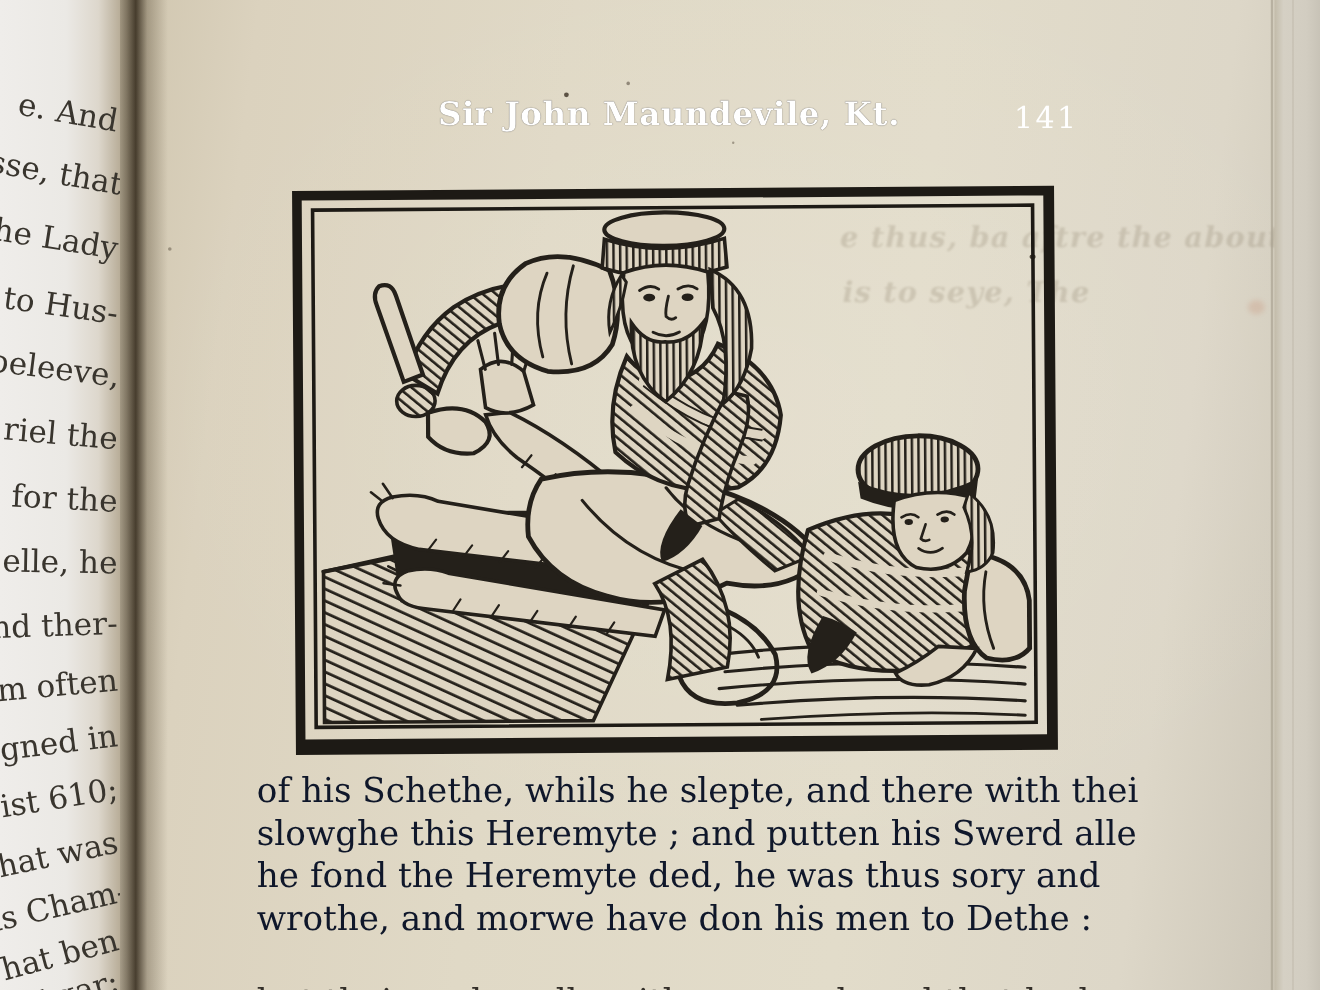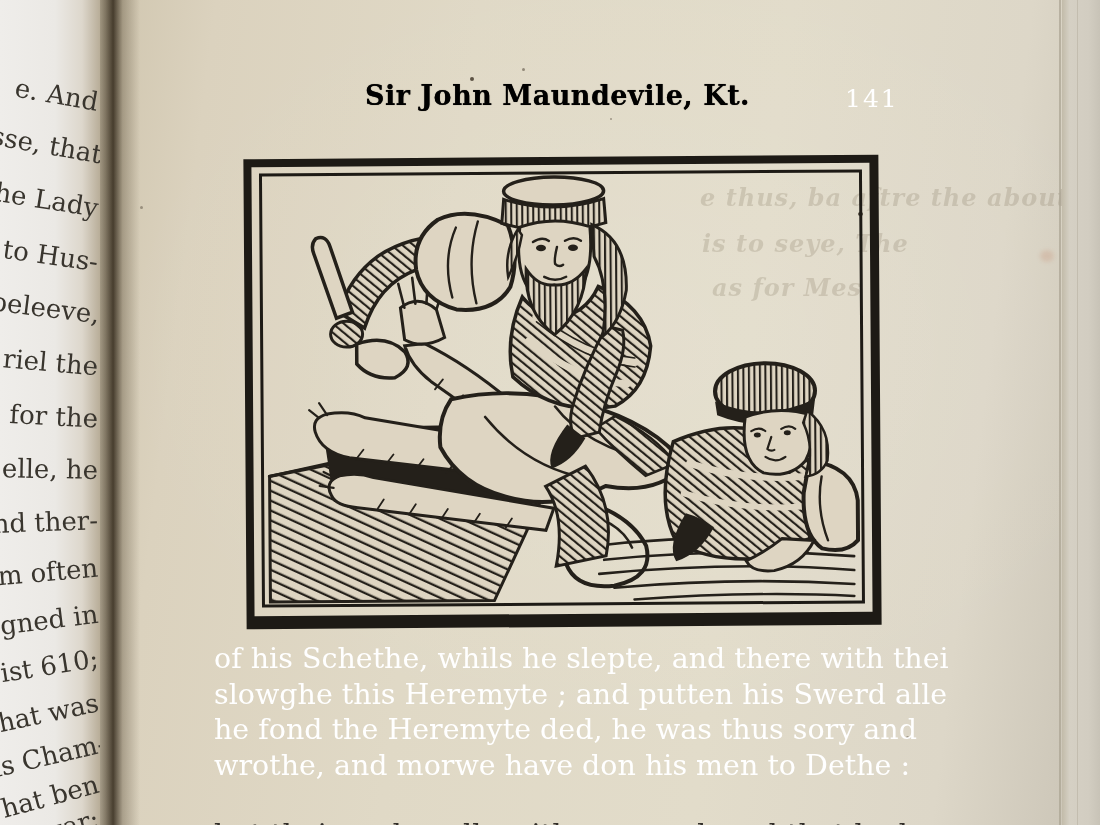--- a/index.html
+++ b/index.html
@@ -26,21 +26,21 @@
   .lf6{top:404px;transform:rotate(3deg);}  .lf7{top:455px;transform:rotate(1deg);}
   .lf8{top:505px;transform:rotate(-2deg);} .lf9{top:552px;transform:rotate(-5deg);}
   .lf10{top:598px;transform:rotate(-7deg);}.lf11{top:642px;transform:rotate(-9deg);}
   .lf12{top:686px;transform:rotate(-12deg);}.lf13{top:728px;transform:rotate(-13deg);}
   .lf14{top:767px;transform:rotate(-15deg);}.lf15{top:801px;transform:rotate(-16deg);}
   
   .gutter{position:absolute;left:92px;top:0;width:48px;height:825px;
     background:linear-gradient(90deg,rgba(48,37,20,0) 0%,rgba(48,37,20,0.50) 28%,rgba(40,30,16,0.82) 44%,rgba(66,53,32,0.32) 64%,rgba(66,53,32,0) 100%);}
   
   .running-title{position:absolute;left:250px;top:80px;width:615px;text-align:center;
-    font-size:27px;font-weight:bold;color:#000000;letter-spacing:.5px;
+    font-size:27px;font-weight:bold;color:#ffffff;letter-spacing:.5px;
     text-shadow:0 0 .7px #2e2a24;}
   .page-number{position:absolute;left:845px;top:84px;font-size:25px;color:#ffffff;letter-spacing:2px;}
   
   .show-through{position:absolute;font-size:24px;font-style:italic;font-weight:bold;
     color:#7c6f58;opacity:.22;filter:blur(.7px);letter-spacing:1px;white-space:nowrap;}
   .st0{left:700px;top:183px;} .st1{left:702px;top:229px;} .st2{left:712px;top:273px;}
   
   .speck{position:absolute;border-radius:50%;background:#5c5244;}
   .sp1{left:470px;top:77px;width:4px;height:4px;}
   .sp2{left:522px;top:68px;width:3px;height:3px;opacity:.6;}
@@ -48,38 +48,37 @@
   .sp4{left:1040px;top:250px;width:14px;height:12px;background:#cda892;opacity:.45;filter:blur(2px);}
   .sp5{left:140px;top:206px;width:3px;height:3px;opacity:.5;}
   .sp6{left:906px;top:736px;width:3px;height:3px;opacity:.5;}
   .sp7{left:610px;top:118px;width:2px;height:2px;opacity:.5;}
   
   .woodcut-frame{position:absolute;left:245px;top:157px;width:635px;height:470px;
     box-sizing:border-box;border-style:solid;border-color:#1d1a15;
     border-width:8px 9px 13px 8px;transform:rotate(-0.4deg);}
   .woodcut-frame svg{display:block;width:100%;height:100%;}
   
-  .body-text{position:absolute;left:214px;top:641px;width:686px;color:#ffffff;}
+  .body-text{position:absolute;left:214px;top:641px;width:686px;color:#0f172a;}
   .body-line{font-size:28.5px;line-height:35.5px;white-space:nowrap;
     text-align:justify;text-align-last:justify;width:686px;
     display:flex;justify-content:space-between;}
   .body-line span{display:block;width:686px;text-align:justify;text-align-last:justify;}
   .clipped-line{position:absolute;left:214px;top:818px;width:700px;height:8px;
     overflow:hidden;font-size:28.5px;color:#332f29;white-space:nowrap;}
 </style>
 </head>
 <body>
 
 <div id="screen">
 
   <div class="right-page"></div>
 
   <div class="show-through st0">e thus, ba aftre the  aboute the corne</div>
   <div class="show-through st1">is to seye, The</div>
-  <div class="show-through st2">as for Mes</div>
 
   <div class="speck sp1"></div>
   <div class="speck sp2"></div>
   <div class="speck sp3"></div>
   <div class="speck sp4"></div>
   <div class="speck sp5"></div>
   <div class="speck sp6"></div>
   <div class="speck sp7"></div>
 
   <div class="running-title">Sir John Maundevile, Kt.</div>

